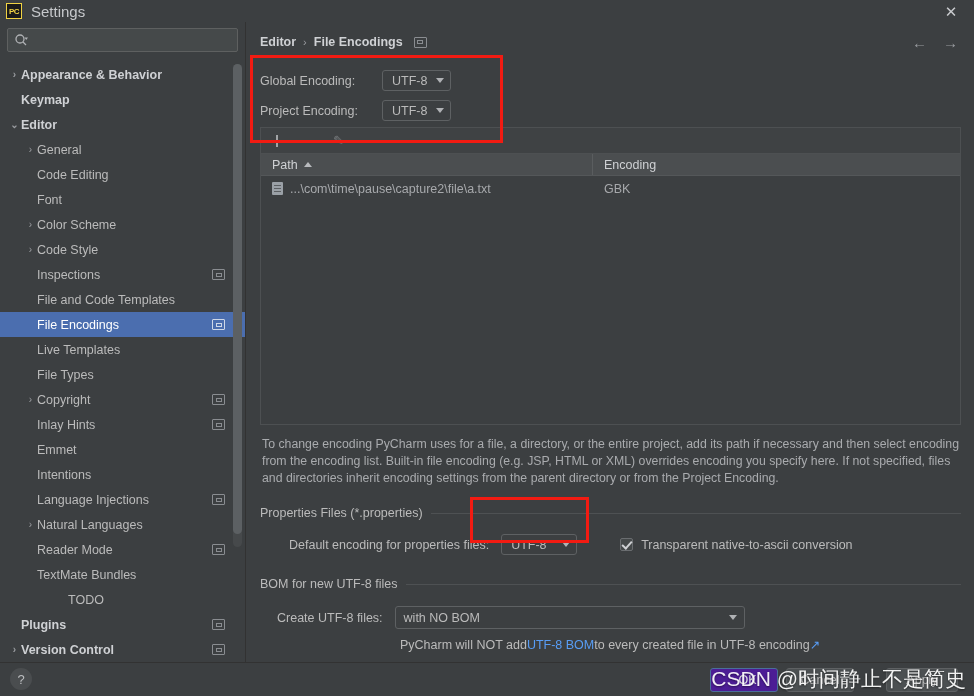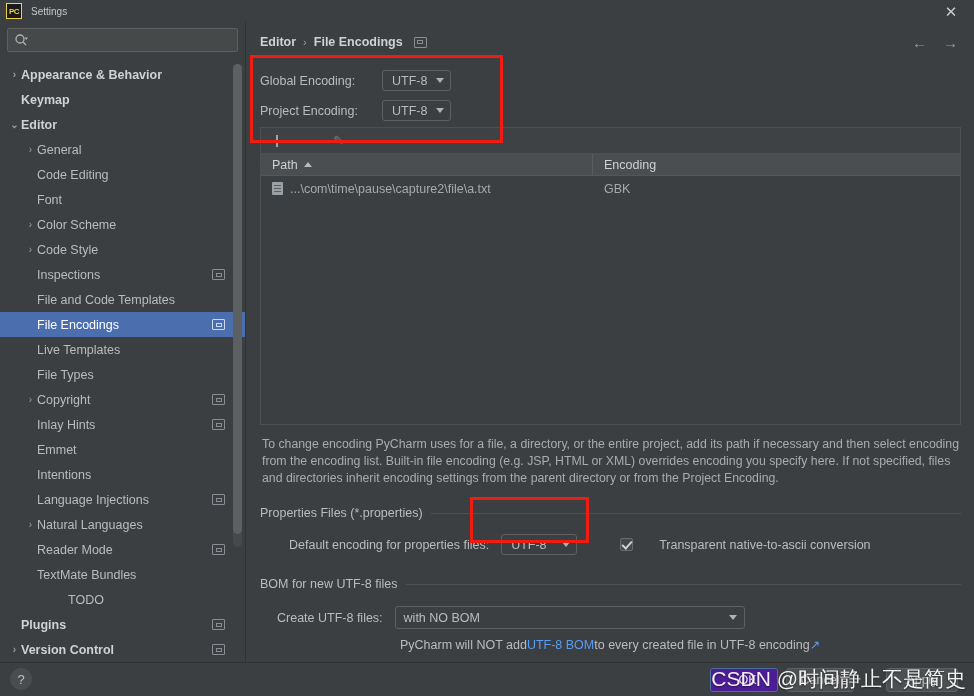--- a/index.html
+++ b/index.html
@@ -19,21 +19,21 @@
     display: flex; align-items: center;
   }
   .app-icon {
     width: 16px; height: 16px; margin-left: 6px;
     background: #1a1a1a; border: 1px solid #f0d243;
     color: #f0d243; font-size: 8px; font-weight: bold;
     display: flex; align-items: center; justify-content: center;
     letter-spacing: -0.5px;
   }
   .title-text {
-    margin-left: 9px; color: #c6c8cb; font-size: 10px;
+    margin-left: 9px; color: #c6c8cb; font-size: 15px;
   }
   .close-btn {
     position: absolute; right: 0; top: 0; width: 46px; height: 22px;
     display: flex; align-items: center; justify-content: center;
     color: #c9cbce; font-size: 15px; line-height: 1;
   }
 
   
   .sidebar {
     position: absolute; left: 0; top: 22px; width: 246px; height: 640px;
@@ -427,21 +427,21 @@
       <span>Properties Files (*.properties)</span>
       <span class="rule"></span>
     </div>
 
     <div class="form-row" style="left:42px; top:488px; margin-top:24px;">
       <span style="margin-right:12px;">Default encoding for properties files:</span>
       <span class="combo" style="min-width:76px;">
         <span>UTF-8</span>
         <span class="caret"></span>
       </span>
-      <span style="display:inline-flex; align-items:center; gap:26px; margin-left:16px;padding-left:27px;">
+      <span style="display:inline-flex; align-items:center; gap:8px; margin-left:16px;padding-left:27px;">
         <span class="checkbox"></span>
         <span>Transparent native-to-ascii conversion</span>
       </span>
     </div>
 
     <div class="group-title" style="top:555px;">
       <span>BOM for new UTF-8 files</span>
       <span class="rule"></span>
     </div>
 

